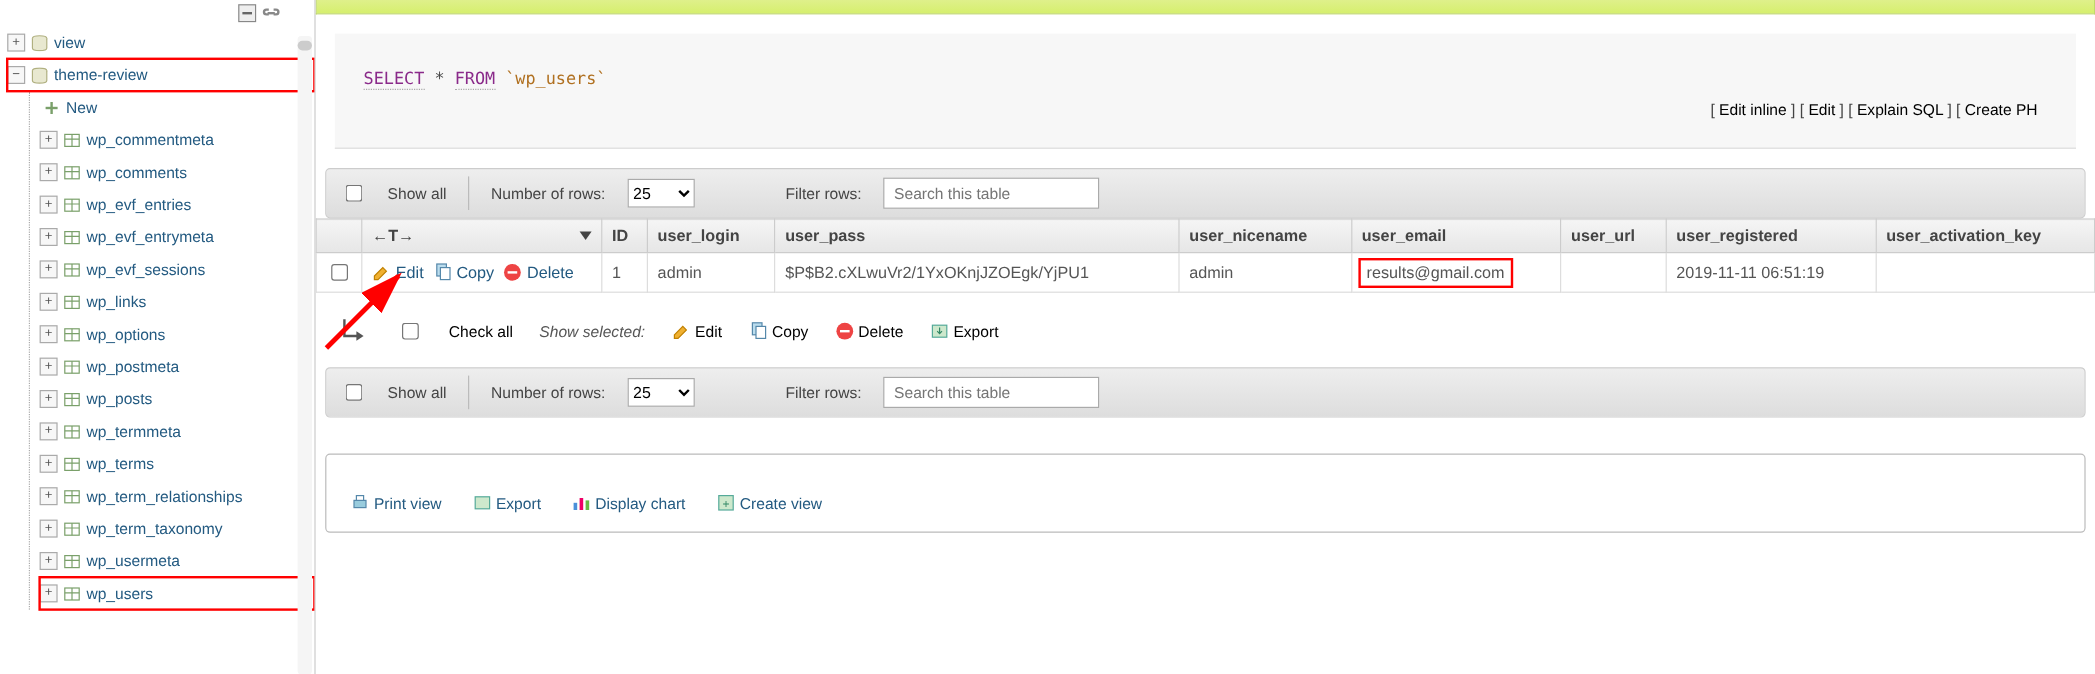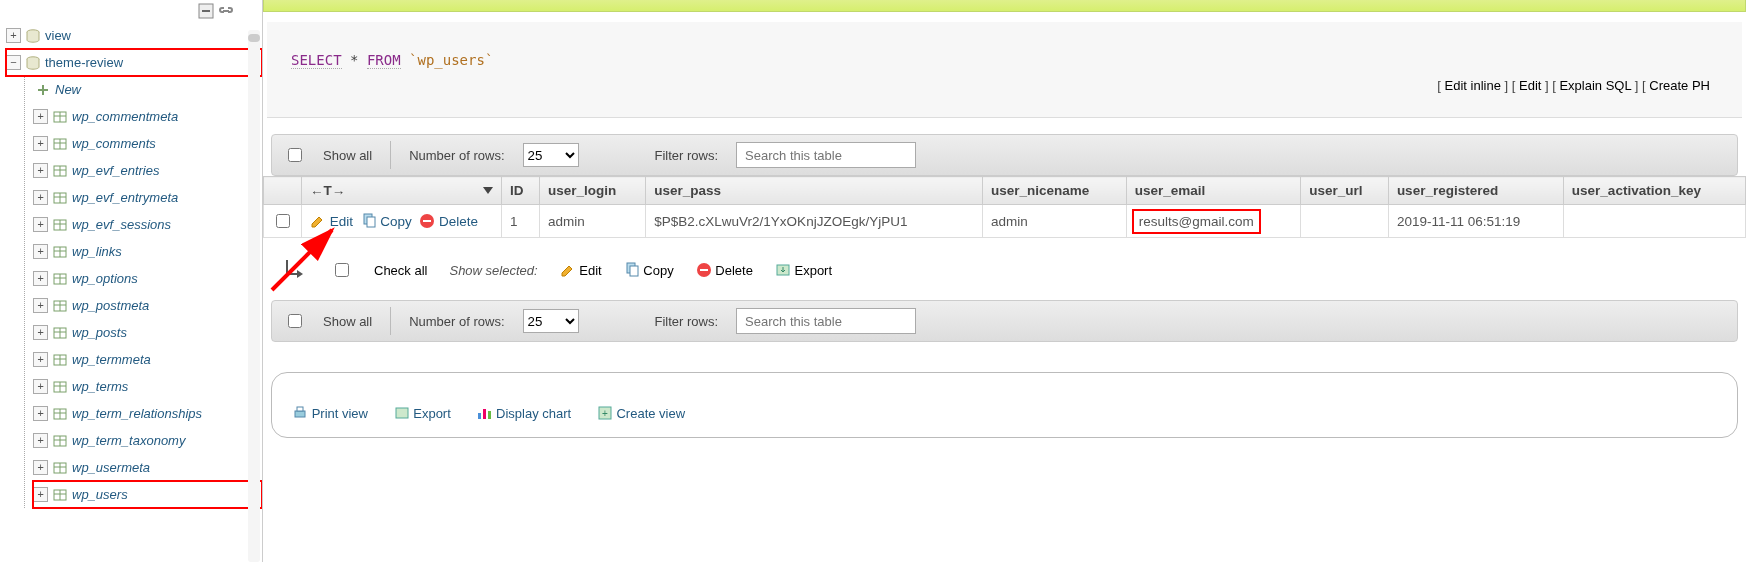--- a/index.html
+++ b/index.html
@@ -24,27 +24,27 @@
     overflow: hidden;
   }
   .sidebar-scroll { position:absolute; right:2px; top:30px; bottom:0; width:12px; background:#f5f5f5; border-radius:3px;}
   .scroll-track { width:100%; height:8px; background:#ccc; border-radius:4px; position:absolute; top:4px; }
   .sb-icons { padding:2px 0 0 198px; height:22px; }
   .tree { padding: 0 0 6px 6px; }
   .tree-row { display:flex; align-items:center; height:27px; }
   .tree-row .exp { width:15px; height:15px; border:1px solid #aaa; background:#f7f7f7; font-size:11px; line-height:13px; text-align:center; color:#555; margin-right:2px;}
   .tree-row .dbico { width:16px; height:16px; margin:0 4px 0 2px; display:inline-flex; align-items:center; justify-content:center;}
   .tree-row a { color:#235a81; text-decoration:none; }
-  .tree-children { margin-left: 18px; border-left:1px dotted #aaa; padding-left:8px;font-style:italic;}
+  .tree-children { margin-left: 18px; border-left:1px dotted #aaa; padding-left:8px;}
   .tree-row.red-box { outline:2px solid red; outline-offset:-1px; }
   .link-icon, .collapse-icon { width:16px;height:16px; vertical-align:middle;}
 
   .main { flex:1; padding:0 0 0 0; overflow:hidden; position:relative;}
   .yellow-bar { height:12px; background: linear-gradient(#dff08b,#d6ef6e); border:1px solid #c0d86d; margin:0 0 10px 0; border-top:none;}
-  .query-box { background:#f7f7f7; margin:4px; padding:30px 24px 24px 24px; border-bottom:1px solid #ddd;}
+  .query-box { background:#f7f7f7; margin:16px; padding:30px 24px 24px 24px; border-bottom:1px solid #ddd;}
   .sql { font-family: monospace; font-size:14px; color:#444; }
   .kw { color:#8a2a8a; border-bottom:1px dotted #aaa;}
   .tkn { color:#666; }
   .backtick { color:#b07020;}
   .toolbar-links { margin:10px 0 0 0; text-align:right; color:#444; padding-right:8px;}
   .toolbar-links a { color:#000000; text-decoration:none;}
   .toolbar-links span.br { color:#444;}
 
   .grey-bar {
     background:linear-gradient(#eee,#ddd);
@@ -72,21 +72,21 @@
   .row-link { color:#235a81; text-decoration:none; }
   .ico { width:16px; height:16px; vertical-align:-3px; display:inline-block;}
 
   .redbox { outline:2px solid red; outline-offset:1px; padding:2px 4px;}
   .footer-actions { margin:18px 0 0 18px; display:flex; align-items:center; gap:22px; color:#444;}
   .footer-actions .arrowbox{ width:28px;height:28px;}
   .footer-actions a { color:#000000; text-decoration:none;}
 
   .qro-box { margin:30px 8px 0 8px; position:relative;}
   .qro-tab { position:absolute; top:-14px; left:22px; background:linear-gradient(#fff,#eee); border:1px solid #bbb; border-bottom:1px solid #fff; border-radius:4px 4px 0 0; padding:6px 14px; font-weight:bold; color:#444;}
-  .qro-body { border:1px solid #bbb; border-radius:16px; padding:32px 20px 16px 20px;}
+  .qro-body { border:1px solid #bbb; border-radius:4px; padding:32px 20px 16px 20px;}
   .qro-body a { color:#235a81; text-decoration:none; margin-right:22px;}
 
   
   .red-arrow { position:absolute; left:12px; top:225px; width:310px; height:80px; pointer-events:none;}
 
   input[type=checkbox]{ width:14px; height:14px;}
 </style>
 </head>
 <body>
 

